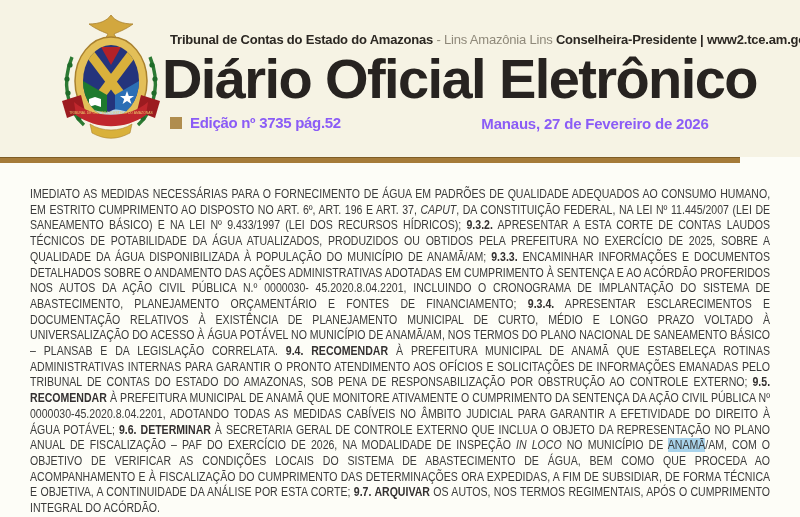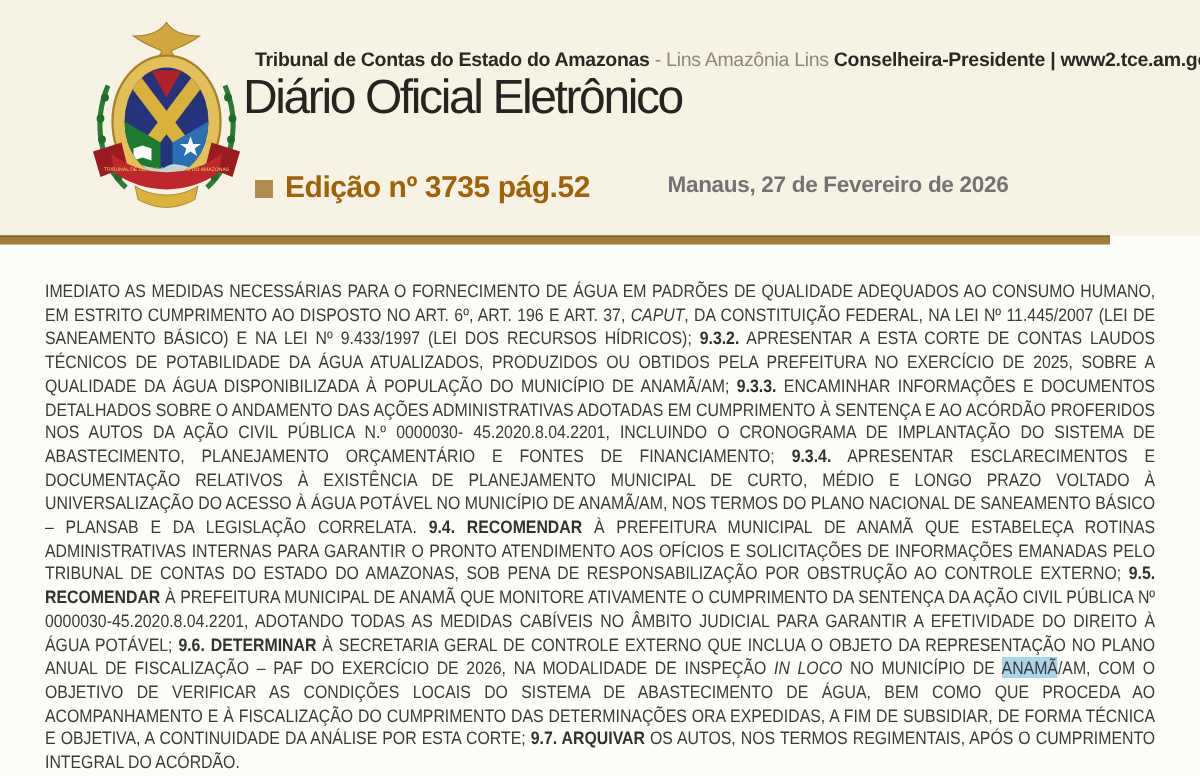--- a/index.html
+++ b/index.html
@@ -30,41 +30,41 @@
   }
   .org-line {
     position: absolute; left: 170px; top: 32px;
     font-size: 13px; font-weight: bold;
     color: #2b2722; letter-spacing: -0.2px;
     white-space: nowrap;
   }
   .org-line .dim { color: #8f897a; font-weight: normal; }
   .page-title {
     position: absolute; left: 162px; top: 46px;
-    font-size: 32px; font-weight: normal;
+    font-size: 56px; font-weight: bold;
     color: #272320; letter-spacing: -1.6px;
     white-space: nowrap;
   }
   .edition-row {
     position: absolute; left: 170px; top: 114px;
     display: flex; align-items: center; gap: 8px;
   }
   .edition-bullet {
     width: 12px; height: 12px;
     background: #b08d4e; flex: 0 0 auto;
   }
   .edition-text {
-    font-size: 20px; font-weight: bold;
-    color: #a16207; letter-spacing: -0.3px; white-space: nowrap;
+    font-size: 15px; font-weight: bold;
+    color: #8b5cf6; letter-spacing: -0.3px; white-space: nowrap;
   }
   .place-date {
     position: absolute; top: 115px; left: 445px; width: 300px;
-    text-align: left;
+    text-align: center;
     font-size: 15px; font-weight: bold;
-    color: #737373; letter-spacing: -0.2px; white-space: nowrap;
+    color: #8b5cf6; letter-spacing: -0.2px; white-space: nowrap;
   }
 
   
   .doc-area { position: absolute; left: 0; top: 163px; width: 800px; height: 284px; }
   .doc-paragraph {
     position: absolute; left: 30px; top: 24px;
     width: 841px;
     transform: scaleX(0.88); transform-origin: 0 0;
     font-size: 12px; line-height: 15.7px;
     color: #3a3a3a;

